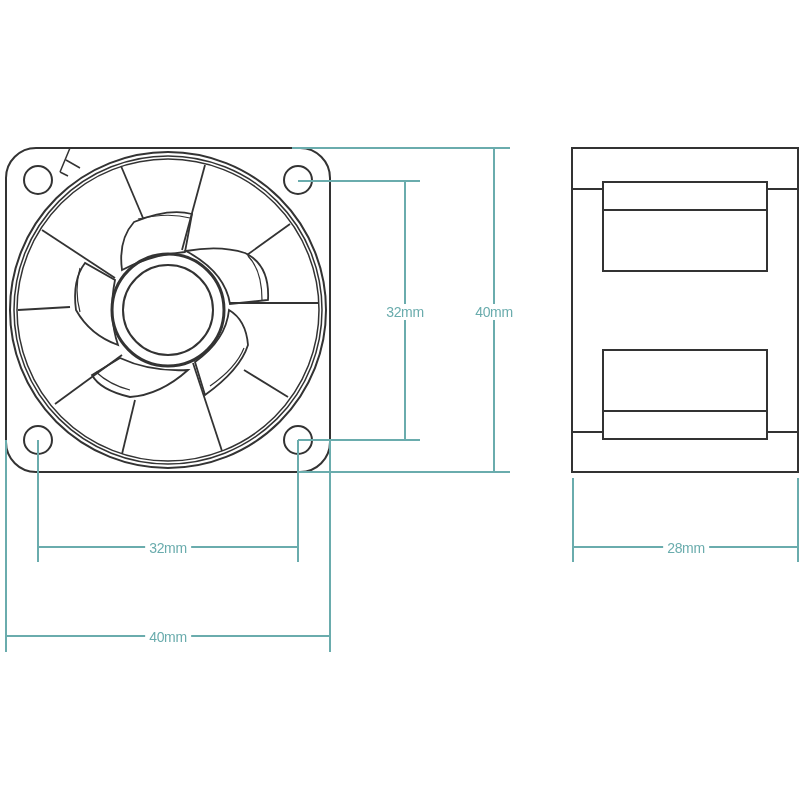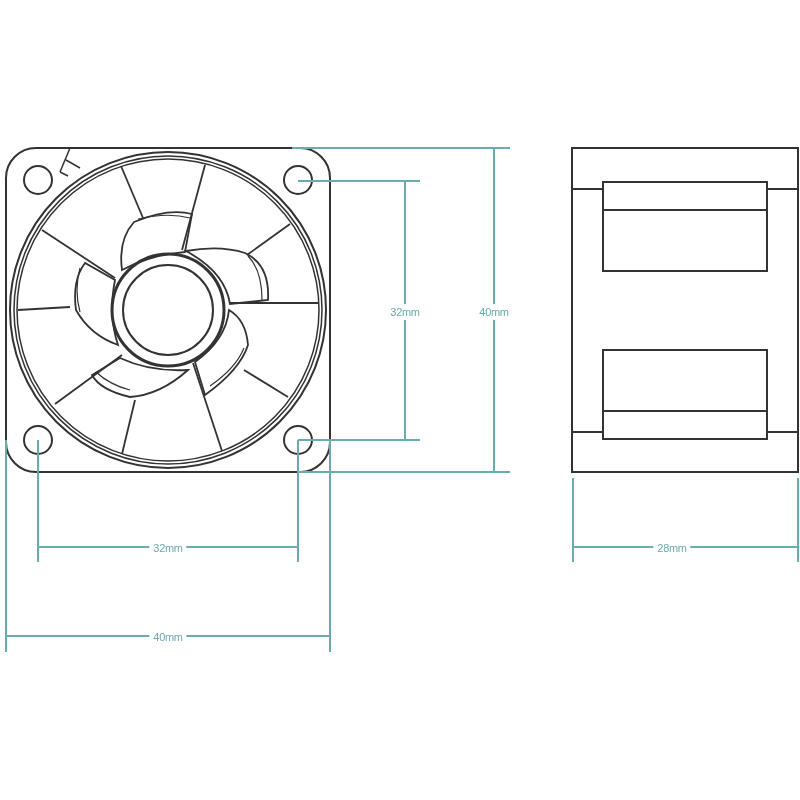--- a/index.html
+++ b/index.html
@@ -1,18 +1,18 @@
 <!DOCTYPE html>
 <html><head>
 <meta charset="utf-8">
 <style>
   html, body { margin: 0; padding: 0; background: #ffffff; }
   body { width: 800px; height: 800px; position: relative; overflow: hidden; font-family: "Liberation Sans", sans-serif; }
   svg { position: absolute; left: 0; top: 0; }
-  .lbl { position: absolute; font-size: 11px; color: #6aacad; background: #ffffff; padding: 0 4px; line-height: 16px; white-space: nowrap; transform: translate(-50%, -50%); letter-spacing: -0.3px; }
+  .lbl { position: absolute; font-size: 14px; color: #6aacad; background: #ffffff; padding: 0 4px; line-height: 16px; white-space: nowrap; transform: translate(-50%, -50%); letter-spacing: -0.3px; }
 </style>
 </head>
 <body>
 
 <svg width="800" height="800" viewBox="0 0 800 800">
 
   <g fill="none" stroke="#333" stroke-width="2">
     <rect x="6" y="148" width="324" height="324" rx="30" ry="30"></rect>
 
     <circle cx="38" cy="180" r="14"></circle>
@@ -89,13 +89,13 @@
     <line x1="573" y1="478" x2="573" y2="562"></line>
     <line x1="798" y1="478" x2="798" y2="562"></line>
     <line x1="573" y1="547" x2="798" y2="547"></line>
   </g>
 </svg>
 
 <div class="lbl" style="left:405px; top:312px;">32mm</div>
 <div class="lbl" style="left:494px; top:312px;">40mm</div>
 <div class="lbl" style="left:168px; top:548px;">32mm</div>
 <div class="lbl" style="left:168px; top:637px;">40mm</div>
-<div class="lbl" style="left:672px; top:548px;">28mm</div>
+<div class="lbl" style="left:686px; top:548px;">28mm</div>
 
 </body></html>

